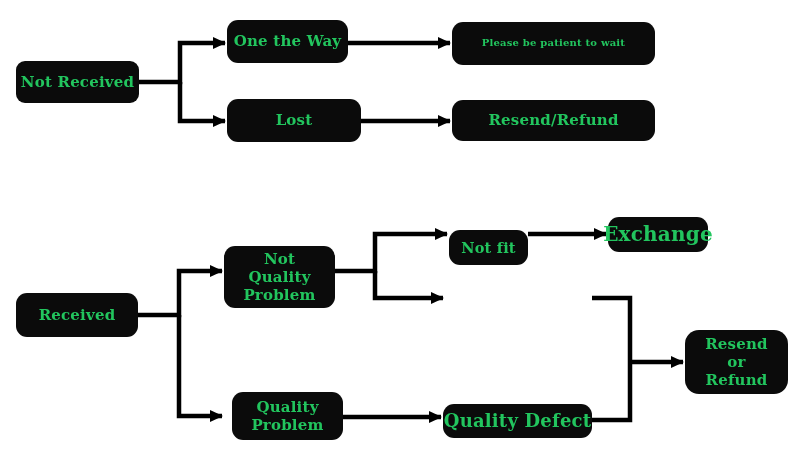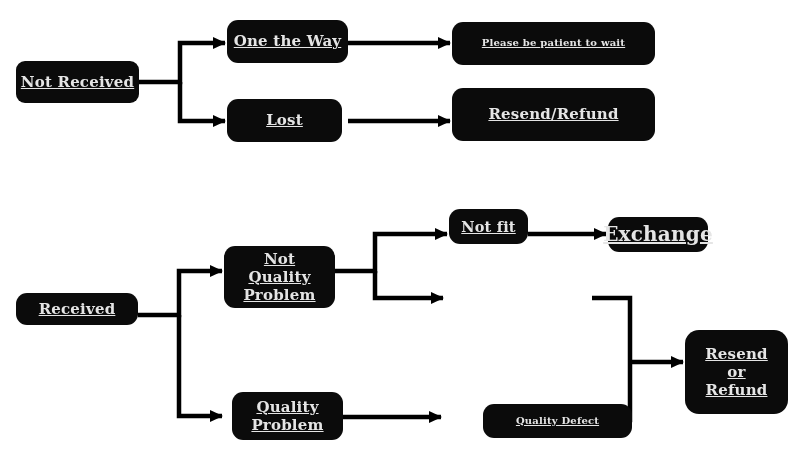--- a/index.html
+++ b/index.html
@@ -20,52 +20,51 @@
     position: absolute;
     left: 0;
     top: 0;
     width: 800px;
     height: 464px;
     pointer-events: none;
   }
   .node {
     position: absolute;
     background: #0b0b0b;
-    color: #e5e5e5;
+    color: #22c55e;
     border-radius: 11px;
     display: flex;
     align-items: center;
     justify-content: center;
     text-align: center;
     font-weight: bold;
     font-size: 15px;
     line-height: 1.22;
     letter-spacing: 0.2px;
     padding: 2px 14px;
     box-sizing: border-box;
-    text-decoration: underline;
   }
   .nowrap { white-space: nowrap; }
 
   
   .n-not-received   { left: 16px;  top: 61px;  width: 123px; height: 42px; border-radius: 9px; }
   .n-one-the-way    { left: 227px; top: 20px;  width: 121px; height: 43px; }
-  .n-lost           { left: 227px; top: 99px;  width: 115px; height: 43px; }
+  .n-lost           { left: 227px; top: 99px;  width: 134px; height: 43px; }
   .n-please         { left: 452px; top: 22px;  width: 203px; height: 43px; font-size: 10px; }
-  .n-resend-refund  { left: 452px; top: 88px; width: 203px; height: 53px; }
+  .n-resend-refund  { left: 452px; top: 100px; width: 203px; height: 41px; }
 
   
-  .n-received       { left: 16px;  top: 293px; width: 122px; height: 32px; }
+  .n-received       { left: 16px;  top: 293px; width: 122px; height: 44px; }
   .n-not-quality    { left: 224px; top: 246px; width: 111px; height: 62px; text-align: center; }
   .n-quality-prob   { left: 232px; top: 392px; width: 111px; height: 48px; }
-  .n-not-fit        { left: 449px; top: 209px; width: 79px;  height: 35px; font-size: 14.5px; }
+  .n-not-fit        { left: 449px; top: 230px; width: 79px;  height: 35px; font-size: 14.5px; }
   .n-exchange       { left: 608px; top: 217px; width: 100px; height: 35px; font-size: 20px; }
   .n-wrong-delivery { left: 445px; top: 281px; width: 147px; height: 34px; font-size: 14.5px; }
-  .n-quality-defect { left: 443px; top: 404px; width: 149px; height: 34px; font-size: 10px; margin-left: 40px; }
-  .n-resend-or-refund { left: 685px; top: 330px; width: 103px; height: 84px; border-radius: 14px; }
+  .n-quality-defect { left: 443px; top: 404px; width: 149px; height: 34px; font-size: 18px; }
+  .n-resend-or-refund { left: 685px; top: 330px; width: 103px; height: 64px; border-radius: 14px; }
 
   .edge {
     stroke: #000000;
     stroke-width: 4.5;
     fill: none;
   }
 </style>
 </head>
 <body>
 

